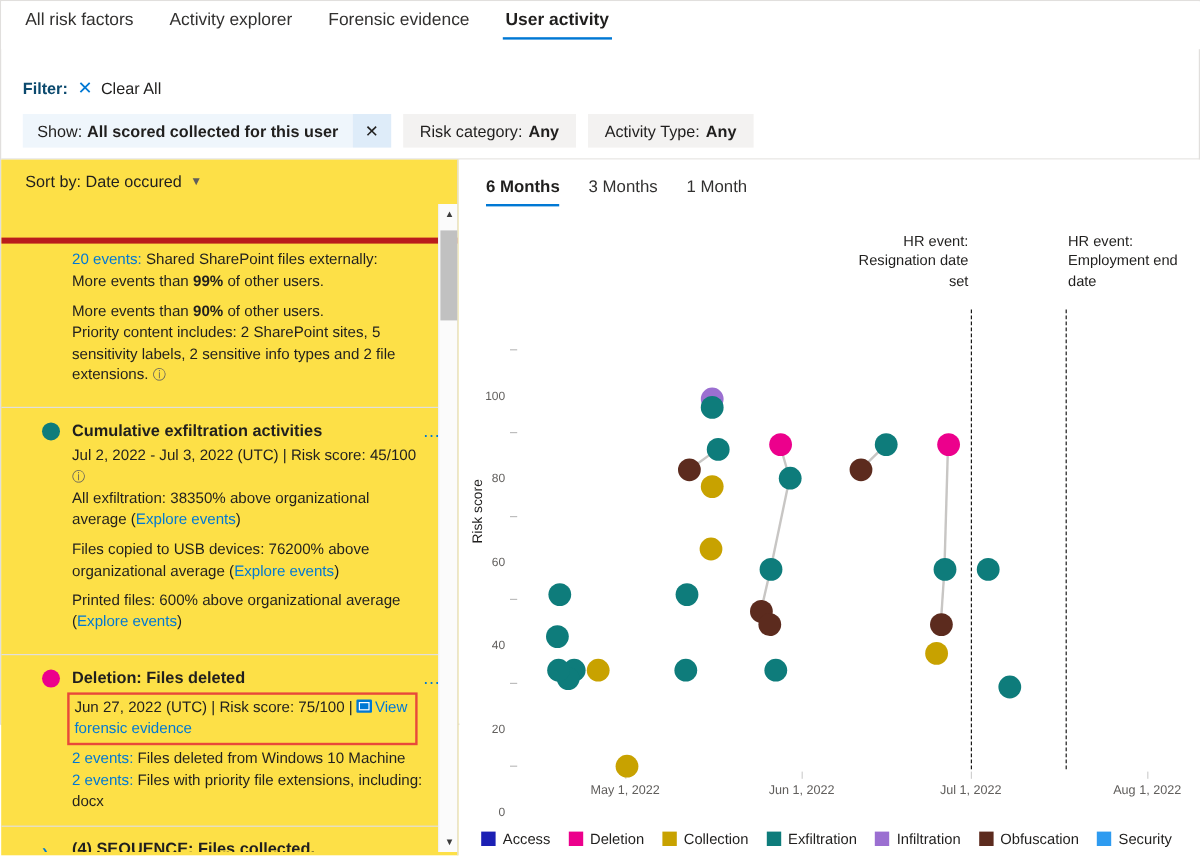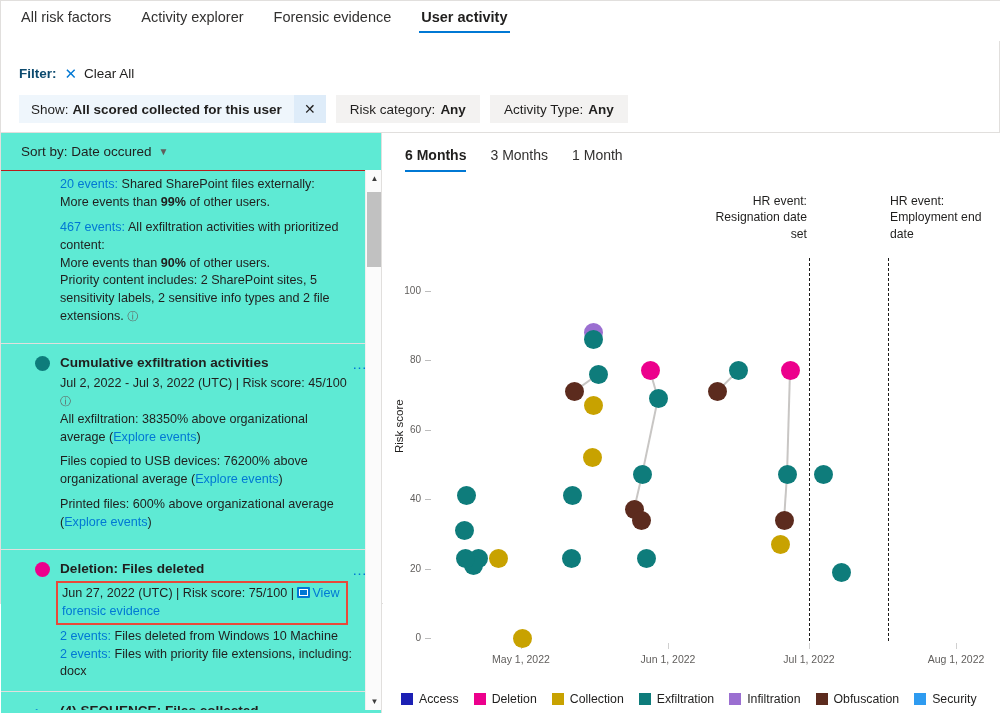--- a/index.html
+++ b/index.html
@@ -56,31 +56,31 @@
     background: #f3f2f1; display: flex; align-items: center;
     padding: 0 14px; height: 28px; color: #201f1e; white-space: nowrap; cursor: pointer;
   }
   .chip-gray b { font-weight: 700; margin-left: 5px; }
 
   .hdr-divider { position: absolute; left: 0; top: 131px; width: 1000px; height: 1px; background: #e1dfdd; }
 
   
   .left-panel {
     position: absolute; left: 0; top: 132px; width: 381px; height: 580px;
-    border-right: 1px solid #e1dfdd; background: #5eead4; overflow: hidden;
+    border-right: 1px solid #e1dfdd; background: #fde047; overflow: hidden;
   }
   .sortby {
     display: flex; align-items: center; gap: 7px;
     padding: 11px 0 11px 20px; font-size: 13.5px; color: #201f1e; cursor: pointer;
   }
   .chev { font-size: 10px; color: #605e5c; }
 
   .list { position: relative; width: 381px; height: 540px; overflow: hidden; }
   .card { padding: 4px 28px 10px 14px; border-bottom: 1px solid #e1dfdd; }
-  .card.first { padding-top: 5px; border-top: 1px solid #b91c1c; }
+  .card.first { padding-top: 5px; border-top: 5px solid #b91c1c; margin-top: 28px; }
 
   .card-head { display: flex; align-items: center; gap: 10px; position: relative; padding: 7px 0 3px 0; }
   .dot { width: 15px; height: 15px; border-radius: 50%; flex: none; margin-left: 20px; }
   .dot.teal { background: #0e7c7b; }
   .dot.pink { background: #ec008c; }
   .card-title { font-size: 13.6px; font-weight: 700; color: #201f1e; line-height: 1.25; }
   .ellipsis {
     position: absolute; right: -14px; top: 8px; color: #0078d4;
     font-size: 15px; letter-spacing: 1px; cursor: pointer; line-height: 1;
   }
@@ -120,21 +120,21 @@
   .rtab { position: relative; font-size: 14px; color: #323130; padding-bottom: 9px; cursor: pointer; white-space: nowrap; }
   .rtab.active { font-weight: 700; color: #201f1e; }
   .rtab.active::after { content: ""; position: absolute; left: 0; right: 0; bottom: 0; height: 2px; background: #0078d4; }
 
   .plot { position: absolute; left: 0; top: 0; width: 617px; height: 545px; }
   .ann {
     position: absolute; font-size: 12.2px; color: #201f1e; line-height: 1.35;
   }
   .ann.r { text-align: right; }
   .vline { position: absolute; width: 0; border-left: 1.6px dashed #1b1a19; }
-  .ytick { position: absolute; font-size: 10px; color: #605e5c; text-align: right; width: 26px; }
+  .ytick { position: absolute; font-size: 10px; color: #605e5c; text-align: right; width: 26px; margin-top: 40px; }
   .ytick-dash { position: absolute; width: 6px; height: 1px; background: #bdbdbd; }
   .xtick { position: absolute; font-size: 10.5px; color: #605e5c; text-align: center; width: 90px; }
   .xtick-mark { position: absolute; width: 1px; height: 6px; background: #d0d0d0; }
   .ylabel {
     position: absolute; font-size: 11.5px; color: #201f1e;
     transform: rotate(-90deg); transform-origin: left top; white-space: nowrap;
   }
   .pt { position: absolute; width: 19px; height: 19px; border-radius: 50%; margin-left: -9.5px; margin-top: -9.5px; cursor: pointer; }
 
   .legend {
@@ -190,23 +190,20 @@
 
     <div class="list">
 
       <div class="card first">
         <div class="card-body">
           <p class="tight">
             <span class="lnk">20 events:</span><span> Shared SharePoint files externally:</span>
           </p>
           <p>
             <span>More events than </span><span class="bold">99%</span><span> of other users.</span>
-          </p>
-          <p class="tight">
-            <span class="lnk">467 events:</span><span> All exfiltration activities with prioritized content:</span>
           </p>
           <p class="tight">
             <span>More events than </span><span class="bold">90%</span><span> of other users.</span>
           </p>
           <p>
             <span>Priority content includes: 2 SharePoint sites, 5 sensitivity labels, 2 sensitive info types and 2 file extensions.</span>
             <span class="info-glyph">ⓘ</span>
           </p>
         </div>
       </div>

